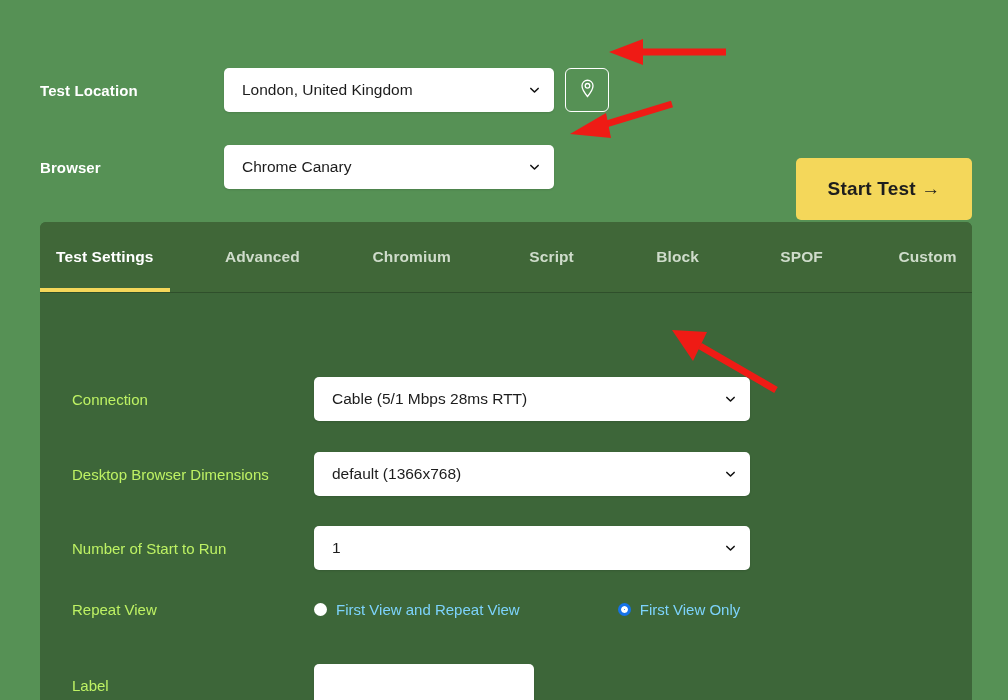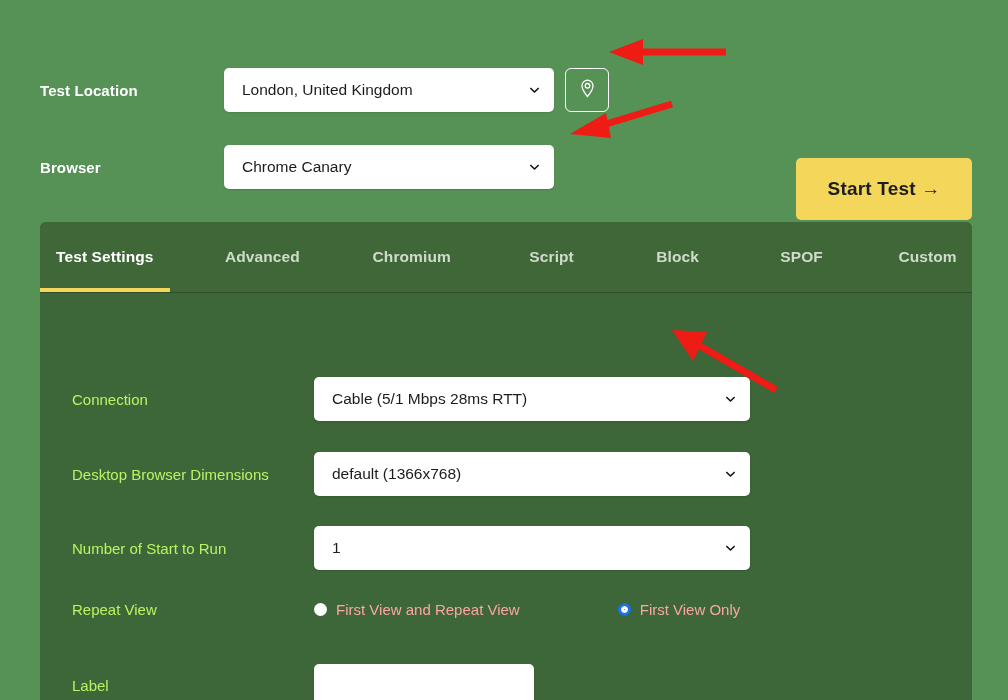--- a/index.html
+++ b/index.html
@@ -157,21 +157,21 @@
   .row-dims  { left: 32px; top: 159px; }
   .row-num   { left: 32px; top: 233px; }
   .row-rep   { left: 32px; top: 308px; }
   .row-lab   { left: 32px; top: 371px; }
 
   .radio-group { display: flex; align-items: center; }
   .radio-item {
     display: flex;
     align-items: center;
     cursor: pointer;
-    color: #fca5a5;
+    color: #7dd3fc;
     font-size: 15px;
   }
   .radio-gap { margin-left: 98px; }
   .rdot {
     width: 13px;
     height: 13px;
     border-radius: 50%;
     margin-right: 9px;
     box-sizing: border-box;
     flex: 0 0 auto;

